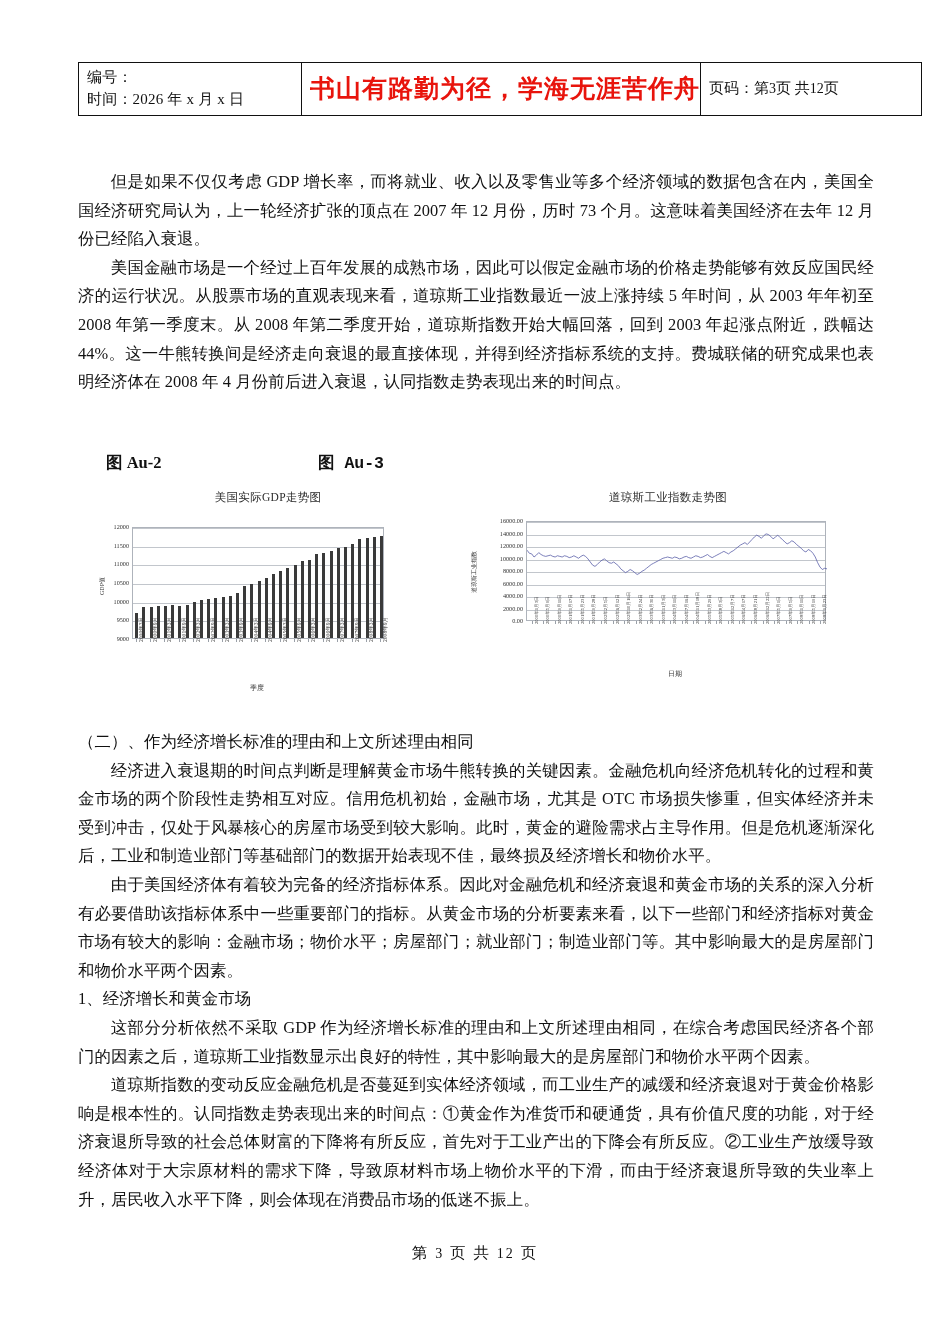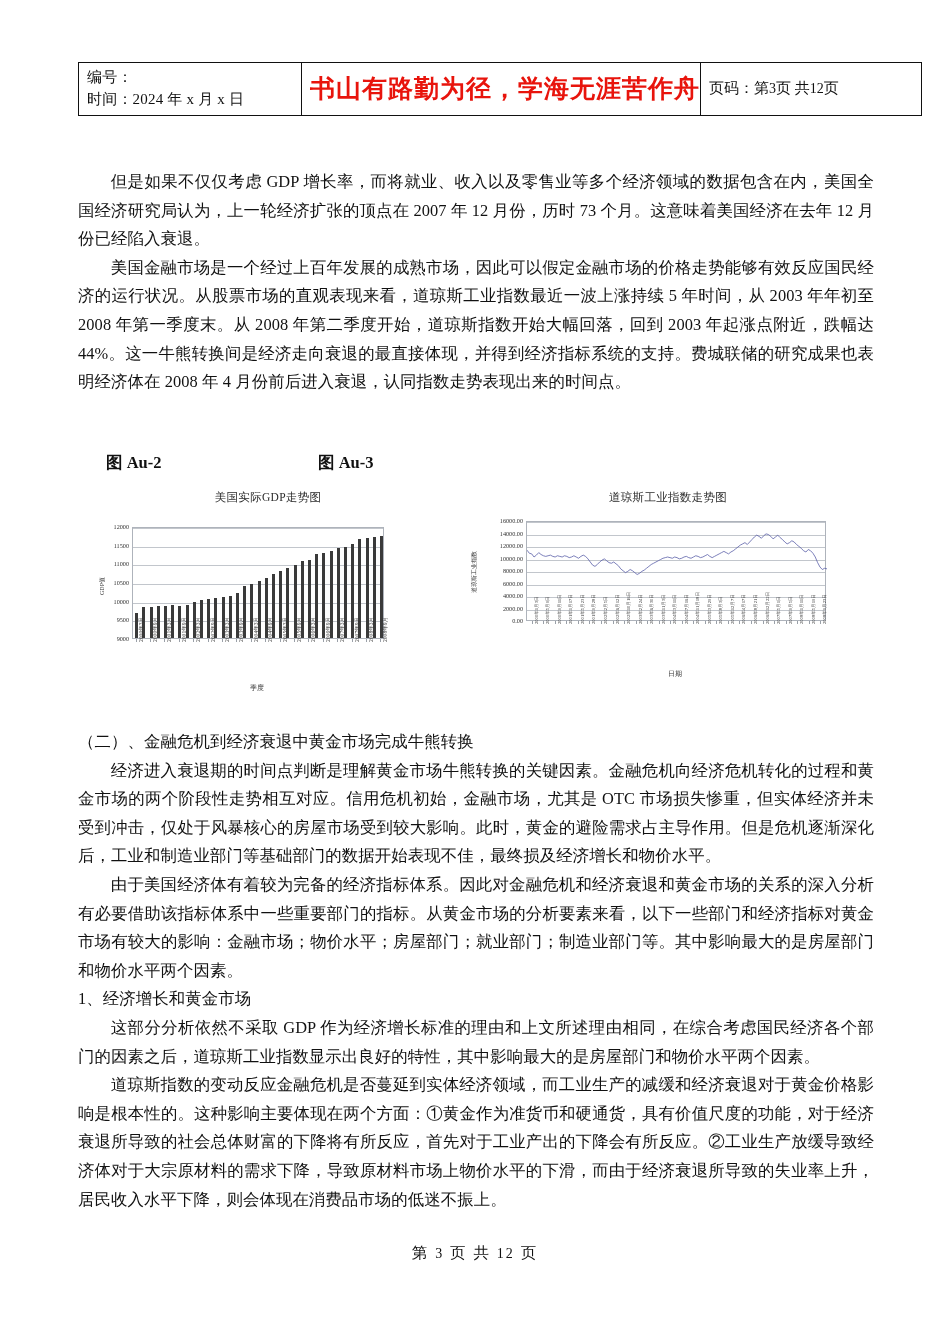--- a/index.html
+++ b/index.html
@@ -84,21 +84,21 @@
   .fig-labels {
     position: relative;
     height: 26px;
   }
   .fig-label {
     position: absolute;
     font-weight: bold;
     font-size: 16.5px;
   }
   .fig-label.left  { left: 28px;  top: 0; }
-  .fig-label.right { left: 240px; top: 0; }
+  .fig-label.right { left: 240px; top: 0; font-family: Liberation Mono, monospace; }
 
   .chart-box {
     position: absolute;
     background: #fff;
   }
   .chart-left  { left: 14px;  top: 36px; width: 352px; height: 222px; }
   .chart-right { left: 390px; top: 36px; width: 400px; height: 222px; }
 
   .chart-title {
     text-align: center;
@@ -181,21 +181,21 @@
   .footer .fnum { font-size: 14px; }
 </style>
 </head>
 <body>
 
 <table class="header-table">
   <tbody>
       <tr>
     <td class="hcell-left">
       <div class="hdr-line"><span>编号：</span></div>
-      <div class="hdr-line"><span>时间：</span><span>2024 年 x 月 x 日</span></div>
+      <div class="hdr-line"><span>时间：</span><span>2026 年 x 月 x 日</span></div>
     </td>
     <td class="hcell-mid">
       <div class="hdr-motto">书山有路勤为径，学海无涯苦作舟</div>
     </td>
     <td class="hcell-right">
       <div class="hdr-page"><span>页码：</span><span>第</span><span class="num">3</span><span>页  共</span><span class="num">12</span><span>页</span></div>
     </td>
   </tr>
 </tbody>
   </table>
@@ -382,26 +382,26 @@
         <div class="xtick" style="left: 342.692px; top: 119px; font-size: 4.6px;">2008年5月19日</div>
         <div class="tickmark" style="left: 340.692px; top: 116px; height: 3px;"></div>
         <div class="xtick" style="left: 354.231px; top: 119px; font-size: 4.6px;">2008年9月23日</div>
         <div class="tickmark" style="left: 352.231px; top: 116px; height: 3px;"></div>
         <div class="xaxis-title" style="left: 200px; top: 164px;">日期</div>
       </div>
   </div>
 </div>
 
 <div class="content" style="top:728px;">
-  <p class="para noindent">（二）、金融危机到经济衰退中黄金市场完成牛熊转换</p>
+  <p class="para noindent">（二）、作为经济增长标准的理由和上文所述理由相同</p>
   <p class="para indent">经济进入衰退期的时间点判断是理解黄金市场牛熊转换的关键因素。金融危机向经济危机转化的过程和黄金市场的两个阶段性走势相互对应。信用危机初始，金融市场，尤其是 OTC 市场损失惨重，但实体经济并未受到冲击，仅处于风暴核心的房屋市场受到较大影响。此时，黄金的避险需求占主导作用。但是危机逐渐深化后，工业和制造业部门等基础部门的数据开始表现不佳，最终损及经济增长和物价水平。</p>
   <p class="para indent">由于美国经济体有着较为完备的经济指标体系。因此对金融危机和经济衰退和黄金市场的关系的深入分析有必要借助该指标体系中一些重要部门的指标。从黄金市场的分析要素来看，以下一些部门和经济指标对黄金市场有较大的影响：金融市场；物价水平；房屋部门；就业部门；制造业部门等。其中影响最大的是房屋部门和物价水平两个因素。</p>
   <p class="para noindent">1、经济增长和黄金市场</p>
   <p class="para indent">这部分分析依然不采取 GDP 作为经济增长标准的理由和上文所述理由相同，在综合考虑国民经济各个部门的因素之后，道琼斯工业指数显示出良好的特性，其中影响最大的是房屋部门和物价水平两个因素。</p>
-  <p class="para indent">道琼斯指数的变动反应金融危机是否蔓延到实体经济领域，而工业生产的减缓和经济衰退对于黄金价格影响是根本性的。这种影响主要体现在两个方面：①黄金作为准货币和硬通货，具有价值尺度的功能，对于经济衰退所导致的社会总体财富的下降将有所反应，首先对于工业产出的下降会有所反应。②工业生产放缓导致经济体对于大宗原材料的需求下降，导致原材料市场上物价水平的下滑，而由于经济衰退所导致的失业率上升，居民收入水平下降，则会体现在消费品市场的低迷不振上。</p>
+  <p class="para indent">道琼斯指数的变动反应金融危机是否蔓延到实体经济领域，而工业生产的减缓和经济衰退对于黄金价格影响是根本性的。认同指数走势表现出来的时间点：①黄金作为准货币和硬通货，具有价值尺度的功能，对于经济衰退所导致的社会总体财富的下降将有所反应，首先对于工业产出的下降会有所反应。②工业生产放缓导致经济体对于大宗原材料的需求下降，导致原材料市场上物价水平的下滑，而由于经济衰退所导致的失业率上升，居民收入水平下降，则会体现在消费品市场的低迷不振上。</p>
 </div>
 
 <div class="footer">
   <span>第</span>
   <span class="fnum">3</span>
   <span>页  共</span>
   <span class="fnum">12</span>
   <span>页</span>
 </div>
 

